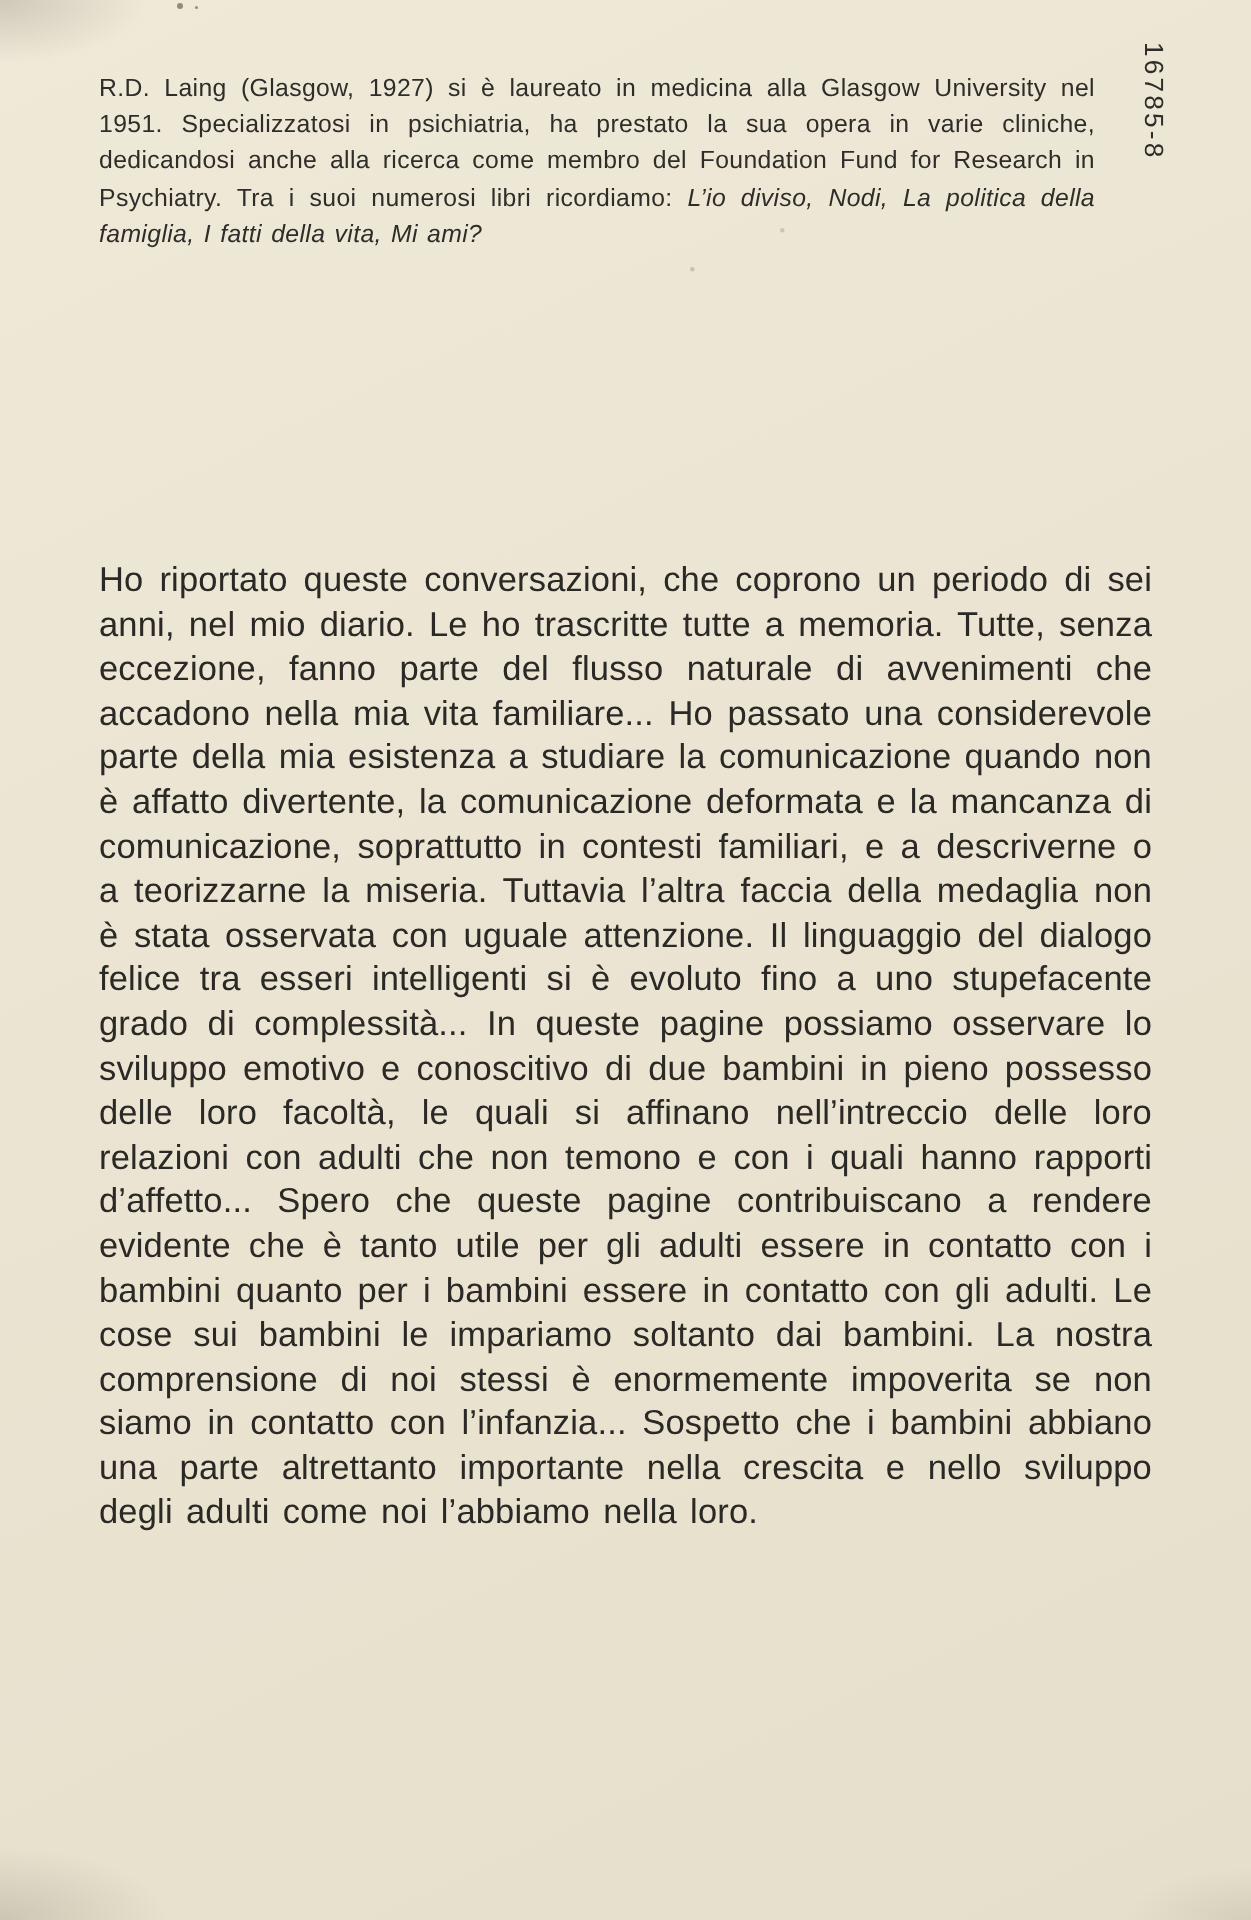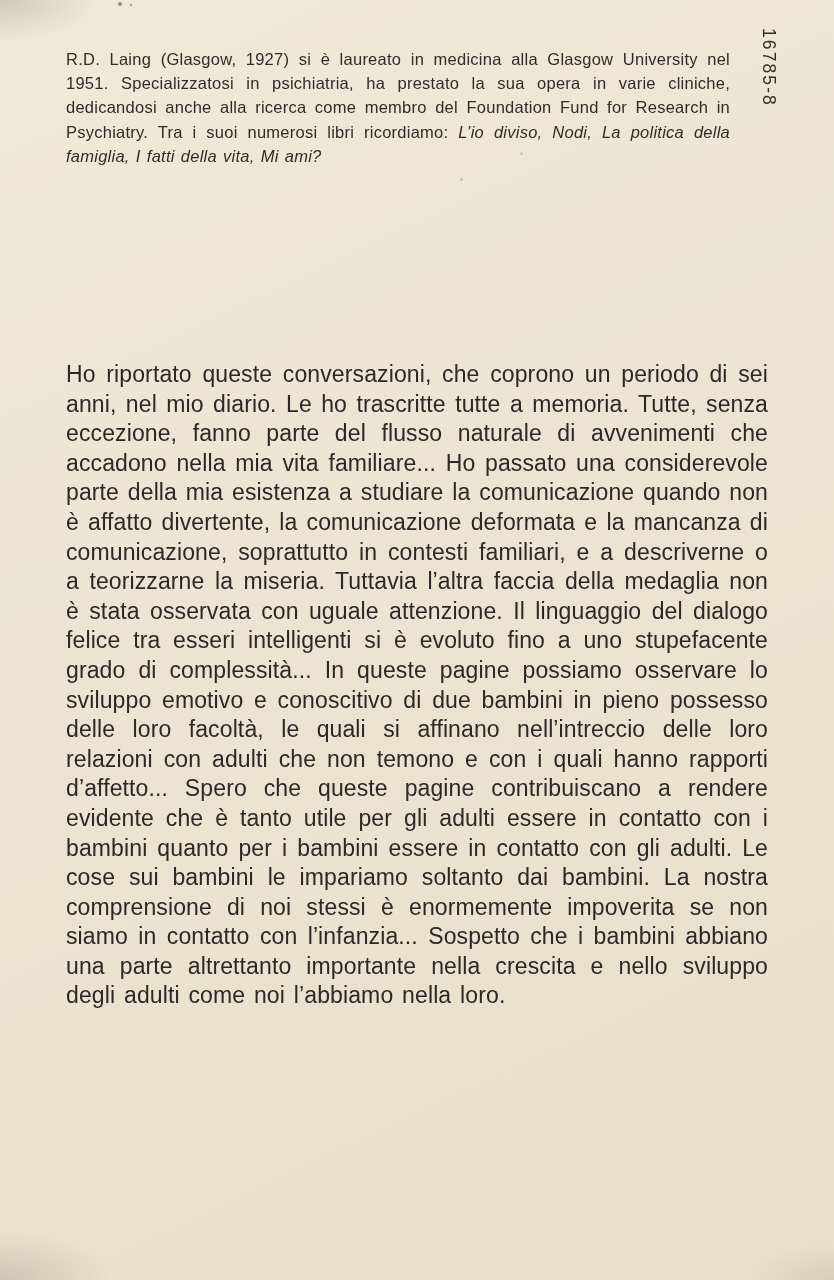--- a/index.html
+++ b/index.html
@@ -51,21 +51,21 @@
     top: 28px;
     left: 758px;
     writing-mode: vertical-rl;
     font-size: 17.5px;
     letter-spacing: 0.12em;
     color: #2e2d29;
   }
   .excerpt {
     position: absolute;
     left: 66px;
-    top: 360px;
+    top: 372px;
     width: 702px;
     font-size: 23px;
     line-height: 29.6px;
     text-align: justify;
     letter-spacing: 0.005em;
     word-spacing: 0.10em;
     color: #2a2925;
   }
   .speck {
     position: absolute;

